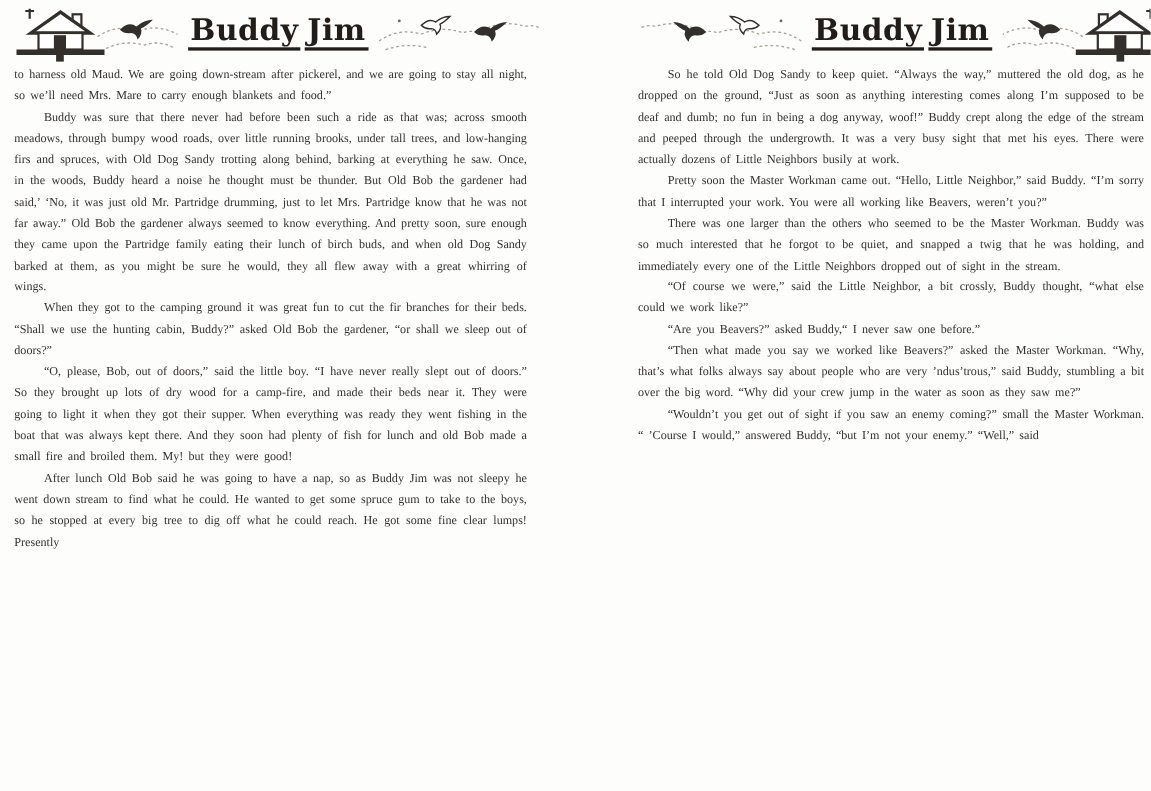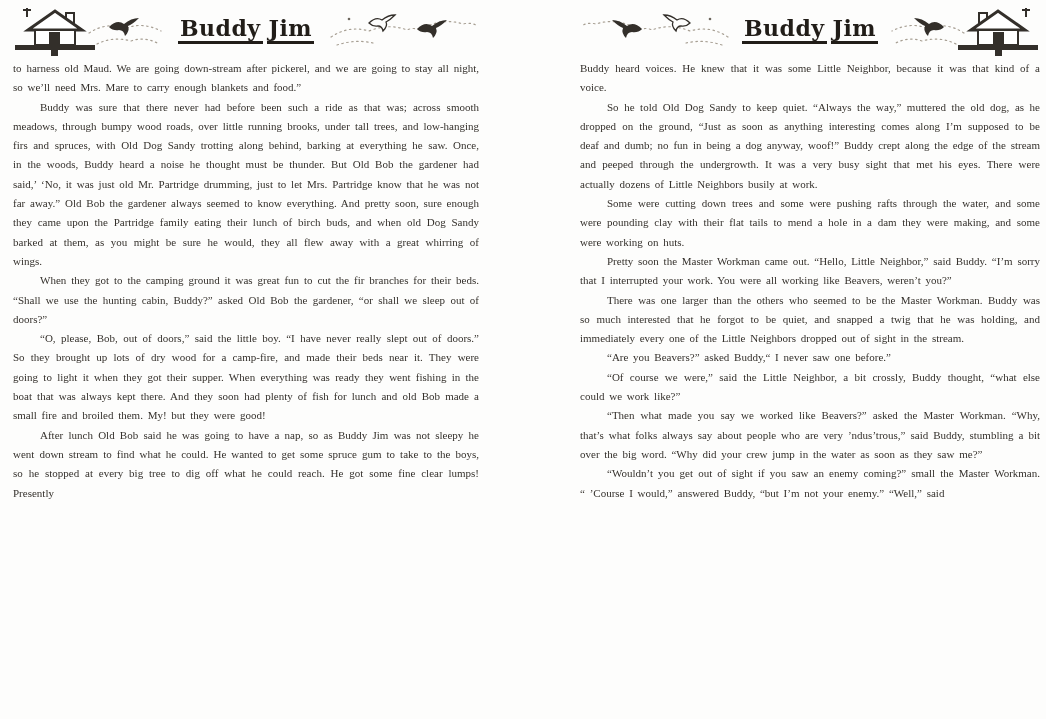--- a/index.html
+++ b/index.html
@@ -37,21 +37,21 @@
     margin-bottom: 3px;
   }
   .deco { flex: 0 0 auto; }
   .deco svg { display: block; }
   .mirror { transform: scaleX(-1); }
 
   .title {
     margin: 0 6px;
     font-family: "DejaVu Serif", serif;
     font-weight: 700;
-    font-size: 22px;
+    font-size: 27px;
     line-height: 1;
     letter-spacing: 0.5px;
     color: #211d18;
     white-space: nowrap;
     flex: 0 0 auto;
   }
   .title .tw {
     display: inline-block;
     border-bottom: 3px solid #211d18;
     padding: 0 2px 2px 2px;
@@ -156,25 +156,23 @@
           <rect class="ink-stroke" x="22" y="27" width="40" height="15" stroke-width="2"></rect>
           <rect class="ink-fill" x="36" y="29" width="11" height="13"></rect>
           <rect class="ink-fill" x="2" y="42" width="80" height="5"></rect>
           <rect class="ink-fill" x="38" y="47" width="7" height="6"></rect>
           <path class="bird-solid" d="M96 24 q8 -8 15 -3 q7 -6 15 -6 q-6 6 -11 8 q2 5 -3 10 q-1 -6 -6 -6 q-6 1 -10 -3 z"></path>
         </svg>
       </div>
     </header>
 
     <div class="page-body">
-      <p class="cont">Buddy heard voices.  He knew that it was some Little Neighbor, because it was that kind of a voice.</p>
       <p>So he told Old Dog Sandy to keep quiet.  “Always the way,” muttered the old dog, as he dropped on the ground, “Just as soon as anything interesting comes along I’m supposed to be deaf and dumb; no fun in being a dog anyway, woof!”  Buddy crept along the edge of the stream and peeped through the undergrowth.  It was a very busy sight that met his eyes.  There were actually dozens of Little Neighbors busily at work.</p>
-      <p>Some were cutting down trees and some were pushing rafts through the water, and some were pounding clay with their flat tails to mend a hole in a dam they were making, and some were working on huts.</p>
       <p>Pretty soon the Master Workman came out. “Hello, Little Neighbor,” said Buddy.  “I’m sorry that I interrupted your work.  You were all working like Beavers, weren’t you?”</p>
       <p>There was one larger than the others who seemed to be the Master Workman.  Buddy was so much interested that he forgot to be quiet, and snapped a twig that he was holding, and immediately every one of the Little Neighbors dropped out of sight in the stream.</p>
+      <p>“Of course we were,” said the Little Neighbor, a bit crossly, Buddy thought, “what else could we work like?”</p>
       <p>“Are you Beavers?” asked Buddy,“ I never saw one before.”</p>
-      <p>“Of course we were,” said the Little Neighbor, a bit crossly, Buddy thought, “what else could we work like?”</p>
       <p>“Then what made you say we worked like Beavers?” asked the Master Workman.  “Why, that’s what folks always say about people who are very ’ndus’trous,” said Buddy, stumbling a bit over the big word.  “Why did your crew jump in the water as soon as they saw me?”</p>
       <p>“Wouldn’t you get out of sight if you saw an enemy coming?” small the Master Workman.  “ ’Course I would,” answered Buddy, “but I’m not your enemy.”  “Well,” said</p>
     </div>
   </section>
 
 </div>
 
 </body></html>

